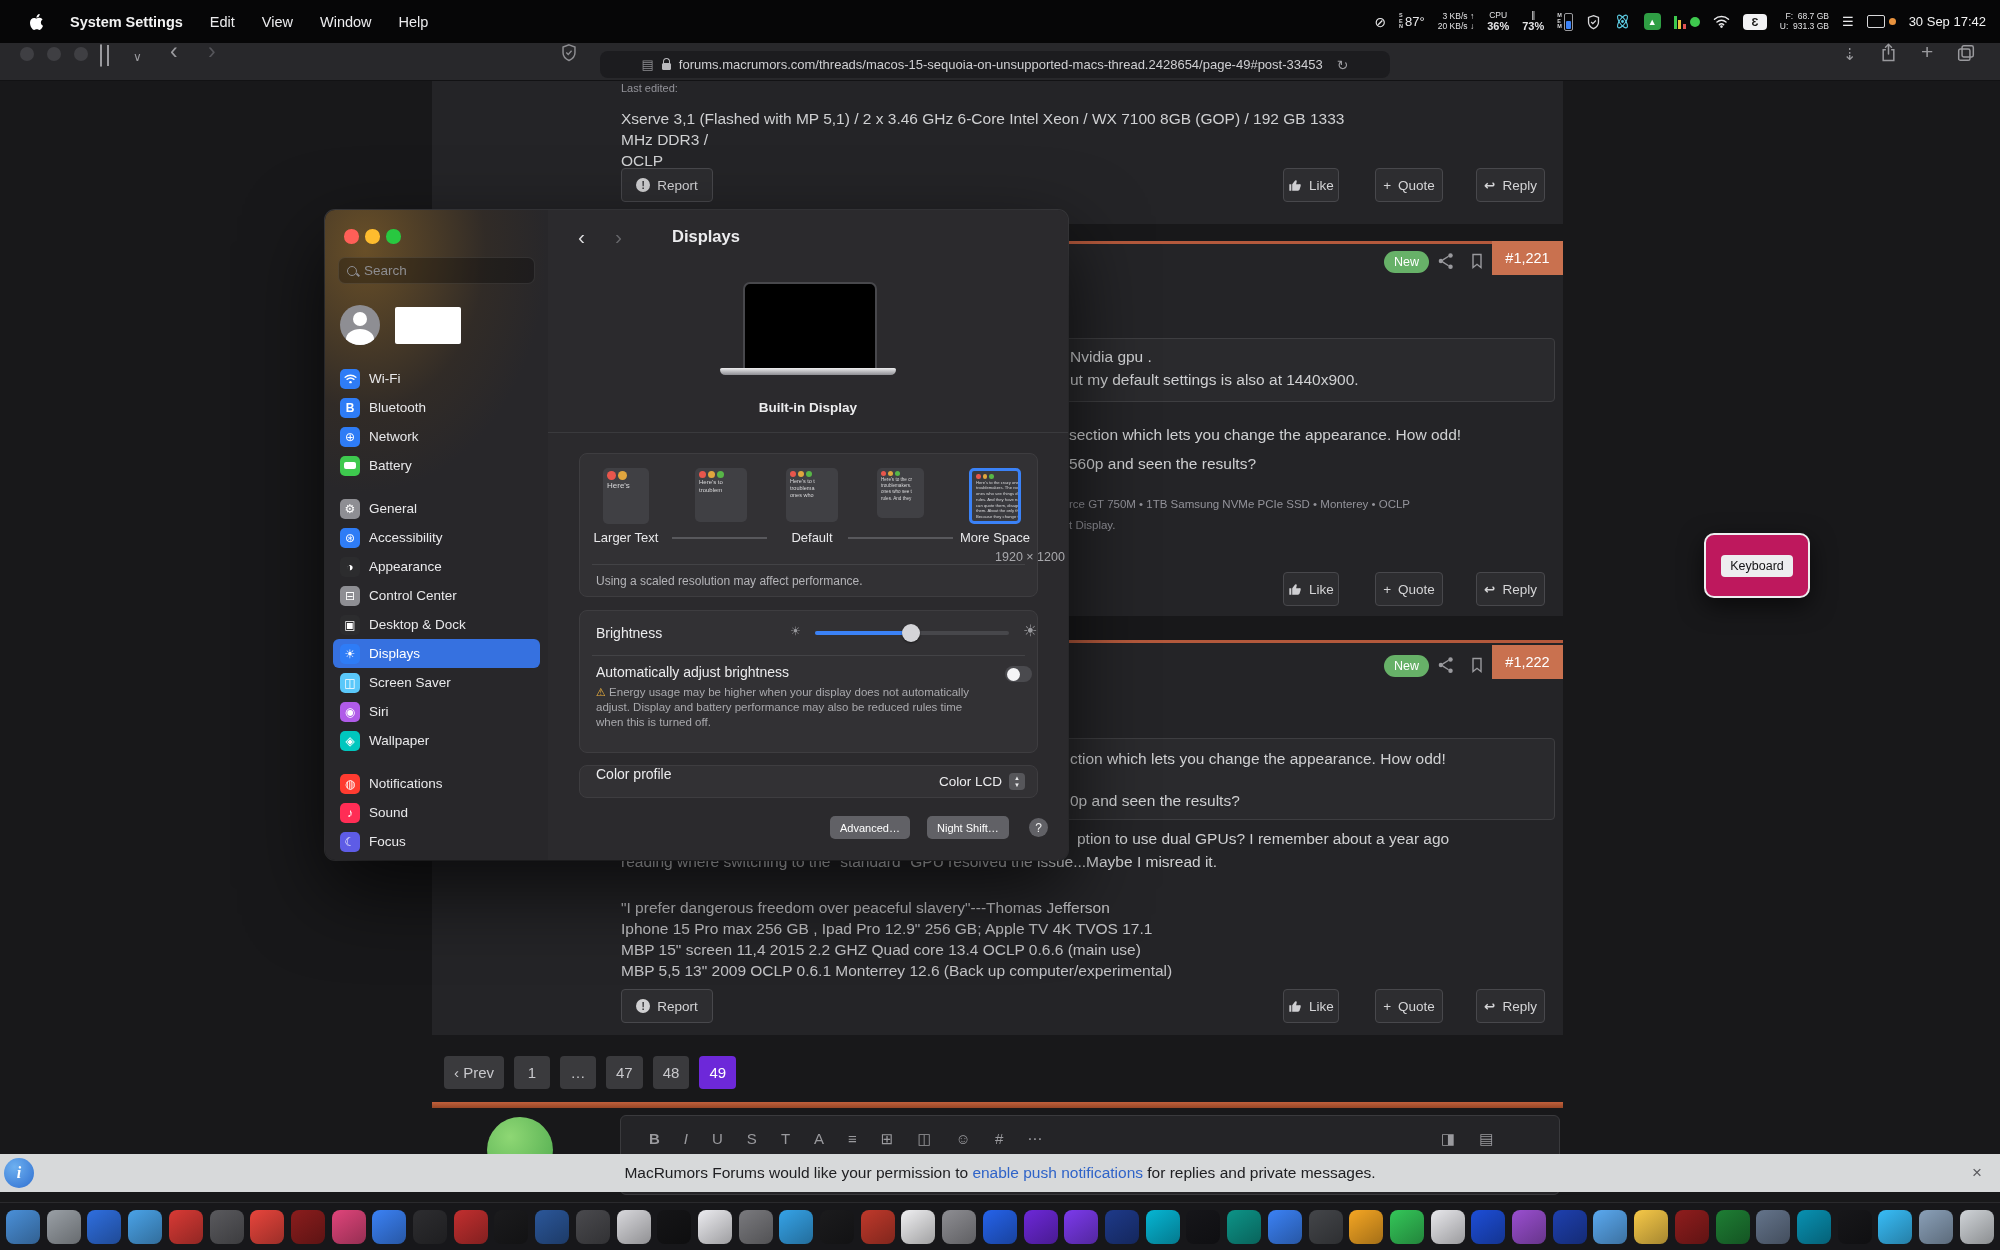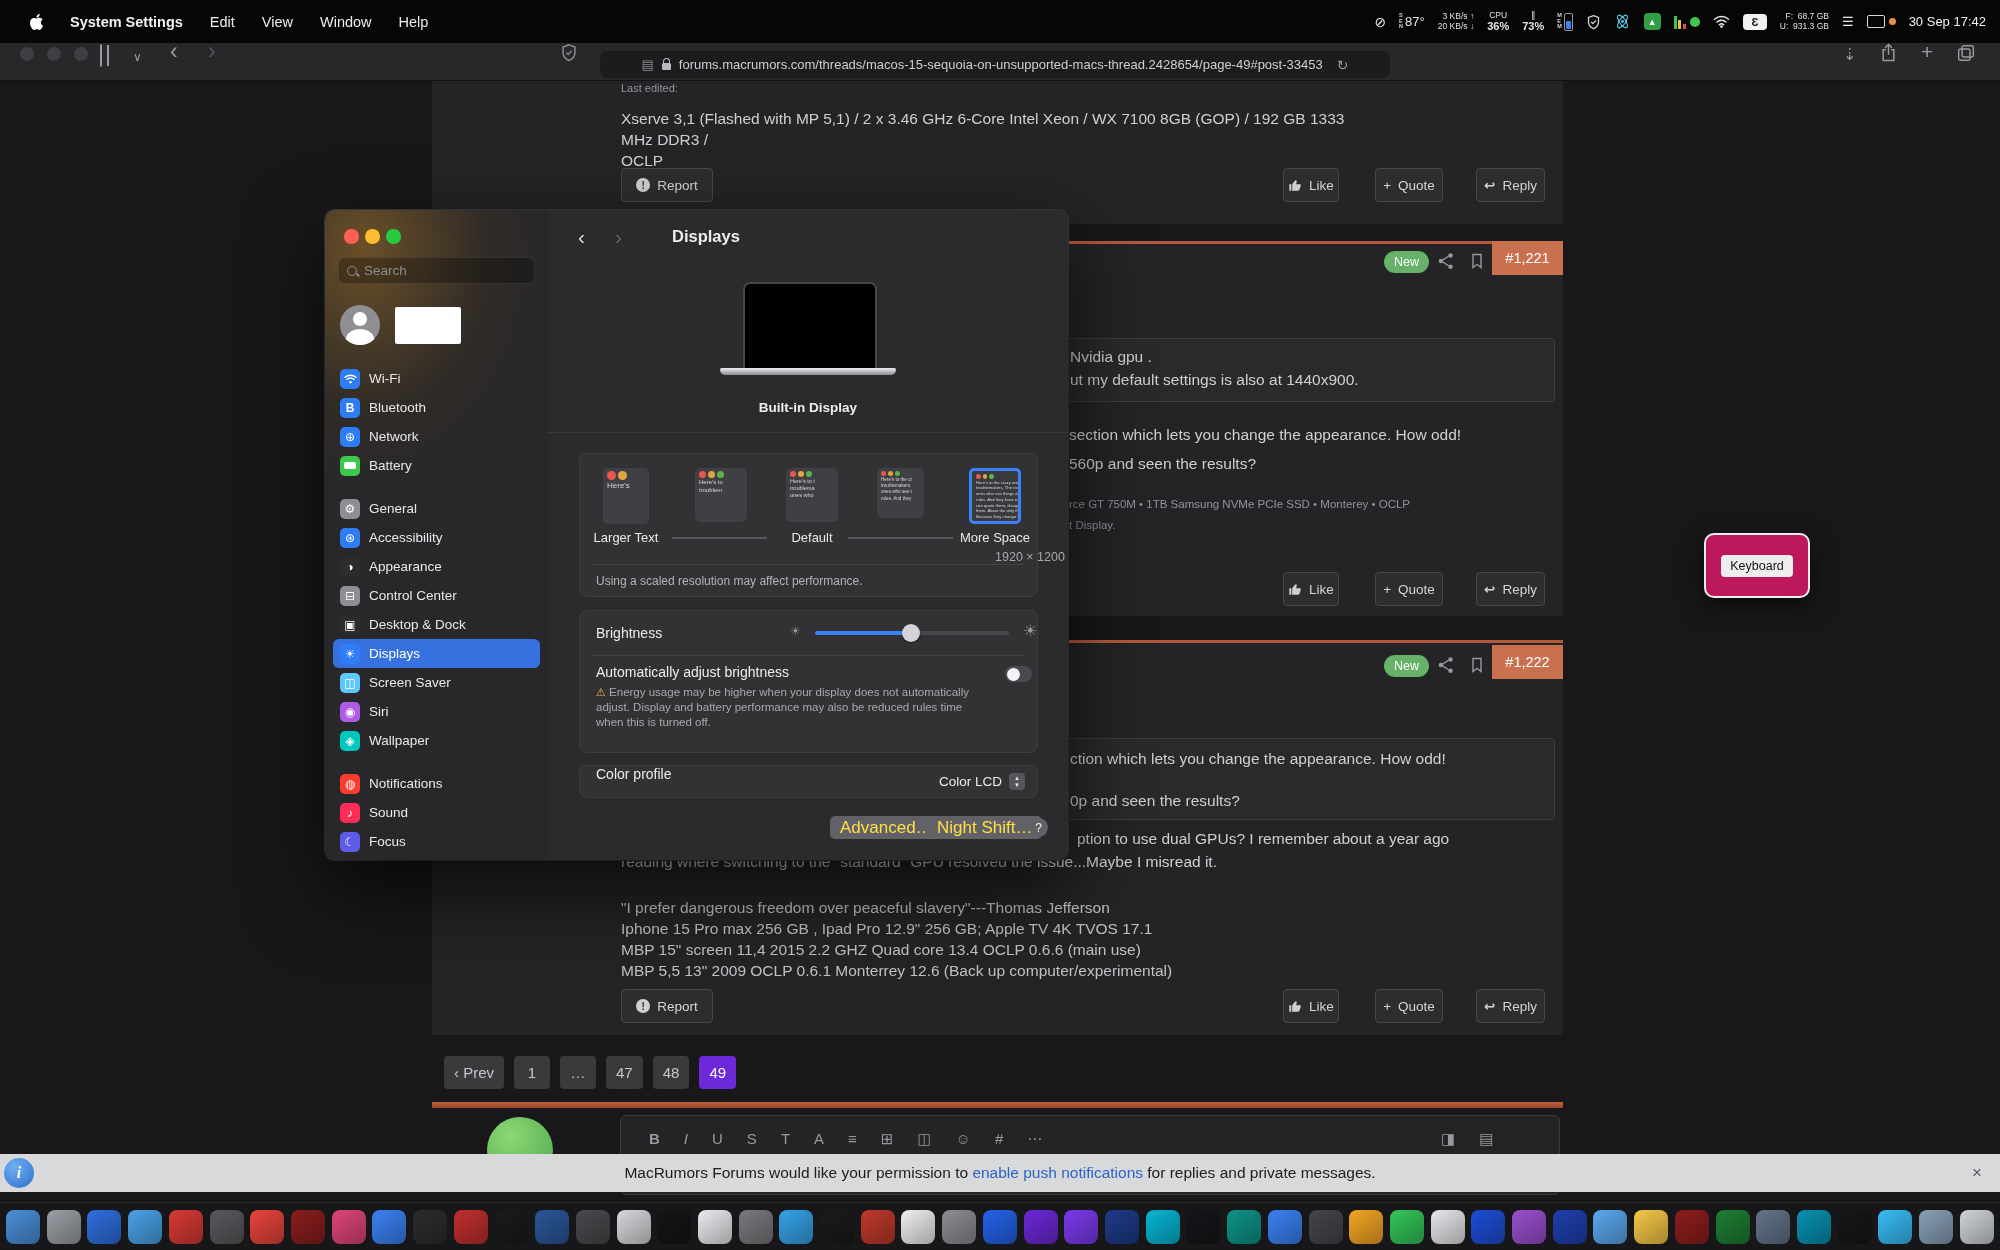--- a/index.html
+++ b/index.html
@@ -116,21 +116,21 @@
   .sun{position:absolute;color:#98989c;}
   .sl-track{position:absolute;height:4px;border-radius:2px;background:#47474b;}
   .sl-fill{position:absolute;height:4px;border-radius:2px;background:#3b82f7;}
   .sl-knob{position:absolute;width:18px;height:18px;border-radius:50%;background:#d4d4d8;box-shadow:0 1px 2px rgba(0,0,0,.5);}
   .toggle{position:absolute;width:27px;height:16px;border-radius:8px;background:#4a4a4e;}
   .toggle i{position:absolute;left:1.5px;top:1.5px;width:13px;height:13px;border-radius:50%;background:#f4f4f6;}
   .warn{position:absolute;font-size:11.5px;line-height:15px;color:#a9a9ad;}
   .warn .wi{color:#f5b63e;font-size:11px;}
   .stepper{display:inline-flex;flex-direction:column;align-items:center;justify-content:center;width:16px;height:17px;background:#56565a;border-radius:4px;
     font-size:6px;line-height:6.5px;color:#e8e8ea;margin-left:7px;}
-  .ssbtn{position:absolute;height:23px;background:#616166;border-radius:5px;color:#fde047;font-size:17px;
+  .ssbtn{position:absolute;height:23px;background:#616166;border-radius:5px;color:#ffffff;font-size:11px;
     display:flex;align-items:center;justify-content:center;padding:0 10px;box-sizing:border-box;}
   .helpbtn{position:absolute;width:19px;height:19px;border-radius:50%;background:#616166;color:#f0f0f0;font-size:12px;
     display:flex;align-items:center;justify-content:center;}
 
   
   .kbov{position:absolute;left:1704px;top:533px;width:102px;height:61px;background:#be185d;border:2.5px solid #ededef;
     border-radius:10px;z-index:50;display:flex;align-items:center;justify-content:center;box-shadow:0 8px 24px rgba(0,0,0,.6);}
   .kbchip{background:#ededef;color:#141416;font-size:12.5px;border-radius:4px;padding:4px 9px;}
 
   

